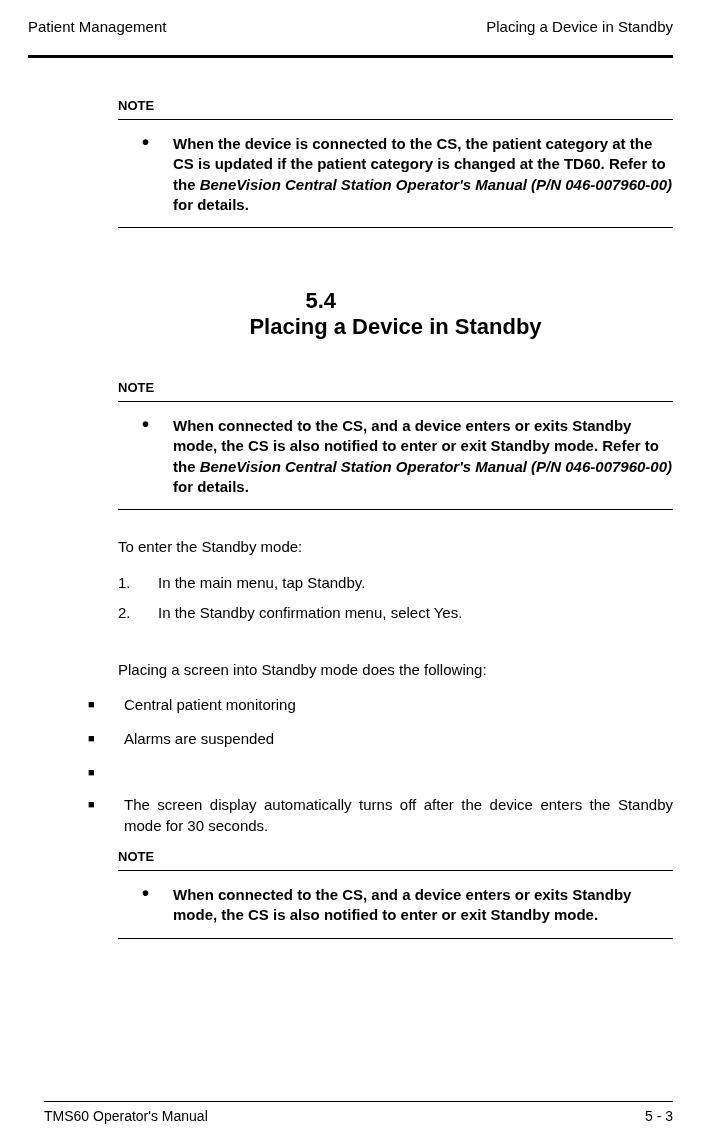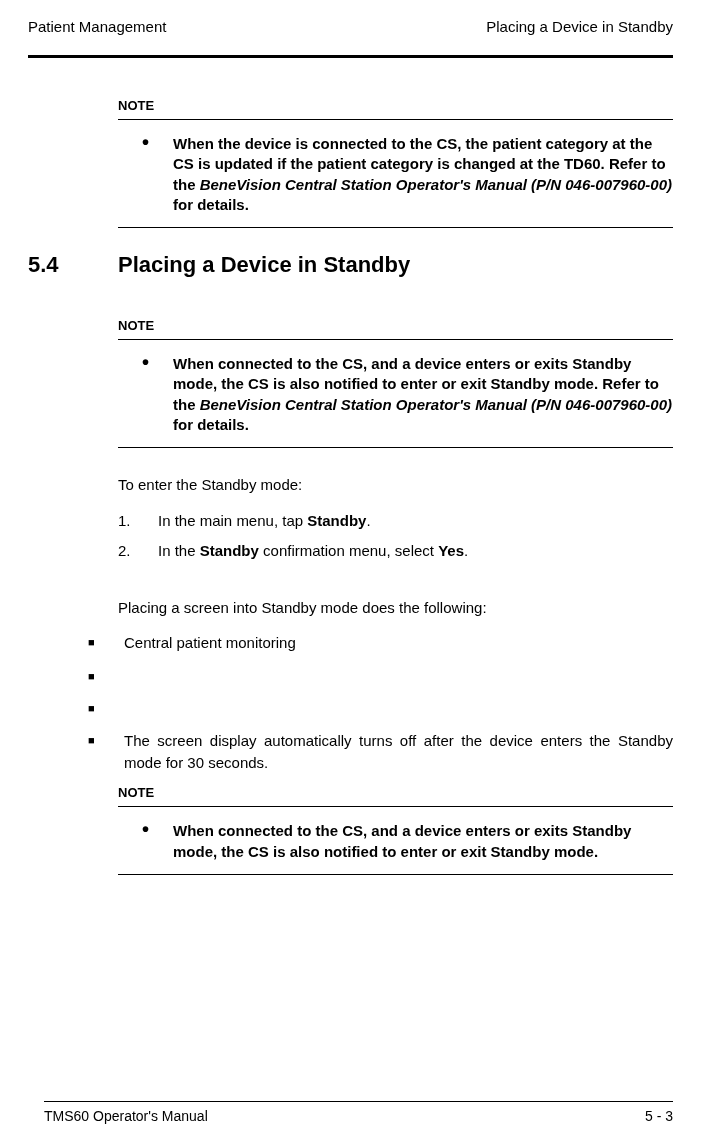--- a/index.html
+++ b/index.html
@@ -60,23 +60,24 @@
   .note-text {
     font-weight: 700;
     font-size: 15px;
     line-height: 1.35;
   }
   .note-text .ital {
     font-style: italic;
   }
   .section-row {
     display: flex;
-    align-items: flex-end;
-    margin-top: 24px;
+    align-items: center;
+    margin-top: 60px;
     margin-bottom: 40px;
+    flex-direction: column;
   }
   .section-num {
     font-weight: 700;
     font-size: 22px;
     width: 90px;
     padding-left: 0;
     margin-left: -90px;
     flex-shrink: 0;
   }
   .section-title {
@@ -117,21 +118,21 @@
   .sq {
     font-size: 11px;
     line-height: 20px;
     flex-shrink: 0;
     width: 10px;
   }
   .ul .txt {
     text-align: justify;
   }
   .bold {
-    font-weight: 700;
+    font-weight: 400;
     margin-top: 25px;
   }
   .footer {
     position: absolute;
     bottom: 20px;
     left: 44px;
     right: 28px;
   }
   .footer-rule {
     border: none;
@@ -197,20 +198,21 @@
   <div class="spacer-md"></div>
   <p class="para" style="margin-top:0">Placing a screen into Standby mode does the following:</p>
 
   <ul class="ul">
     <li>
       <span class="sq">■</span>
       <span class="txt">Central patient monitoring</span>
     </li>
     <li>
       <span class="sq">■</span>
+      <span class="txt">Alarms are suspended</span>
     </li>
     <li>
       <span class="sq">■</span>
     </li>
     <li>
       <span class="sq">■</span>
       <span class="txt">The screen display automatically turns off after the device enters the Standby mode for 30 seconds.</span>
     </li>
   </ul>
 

